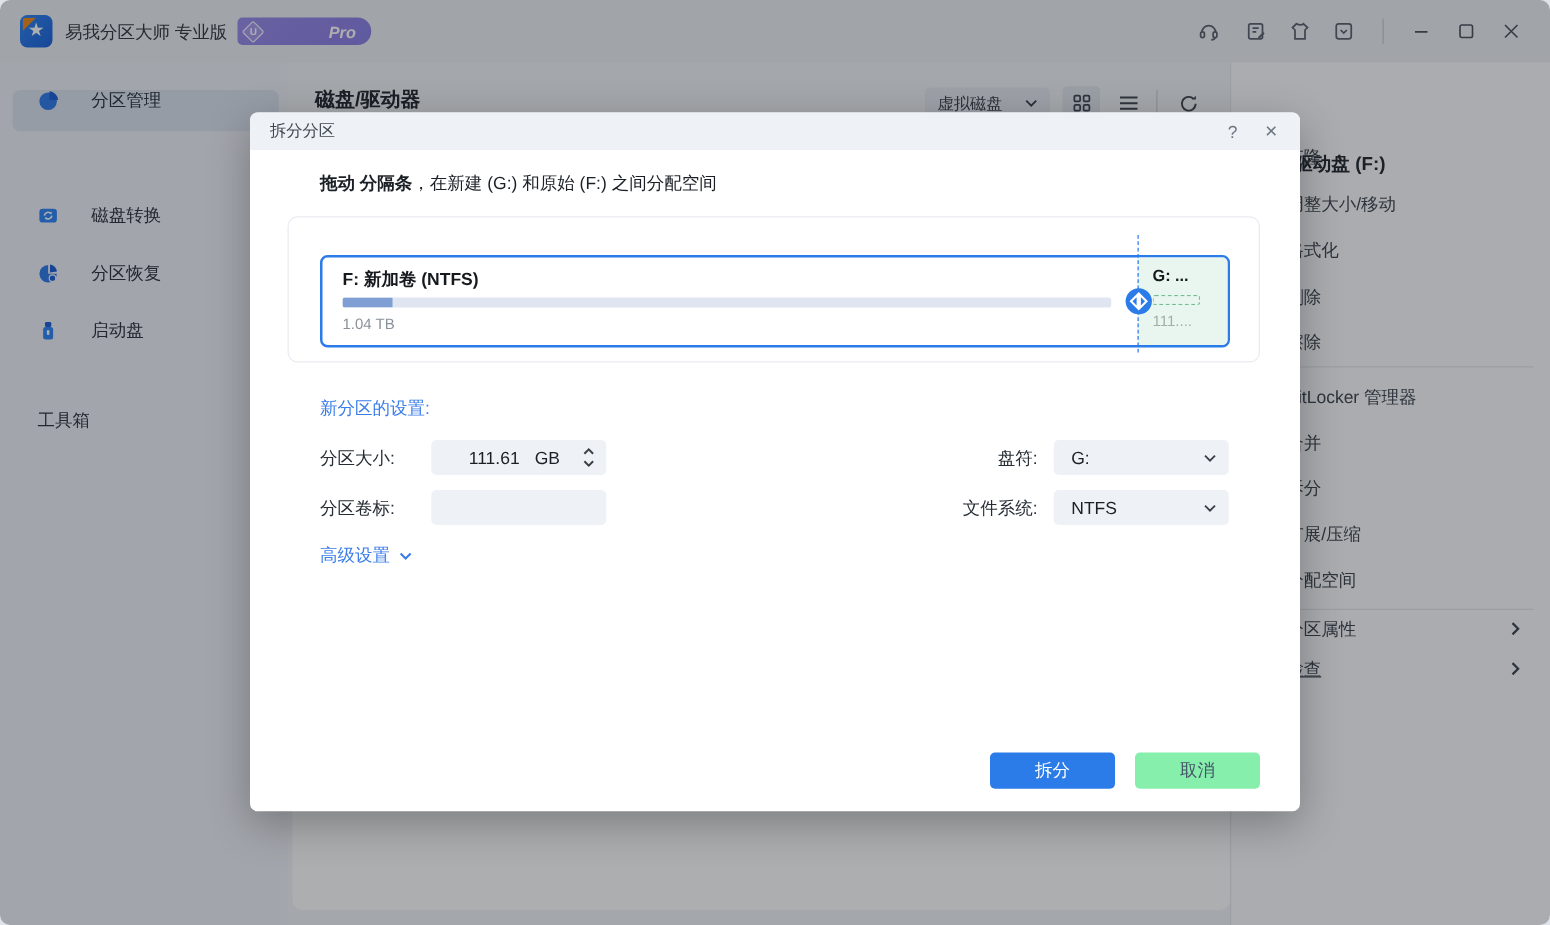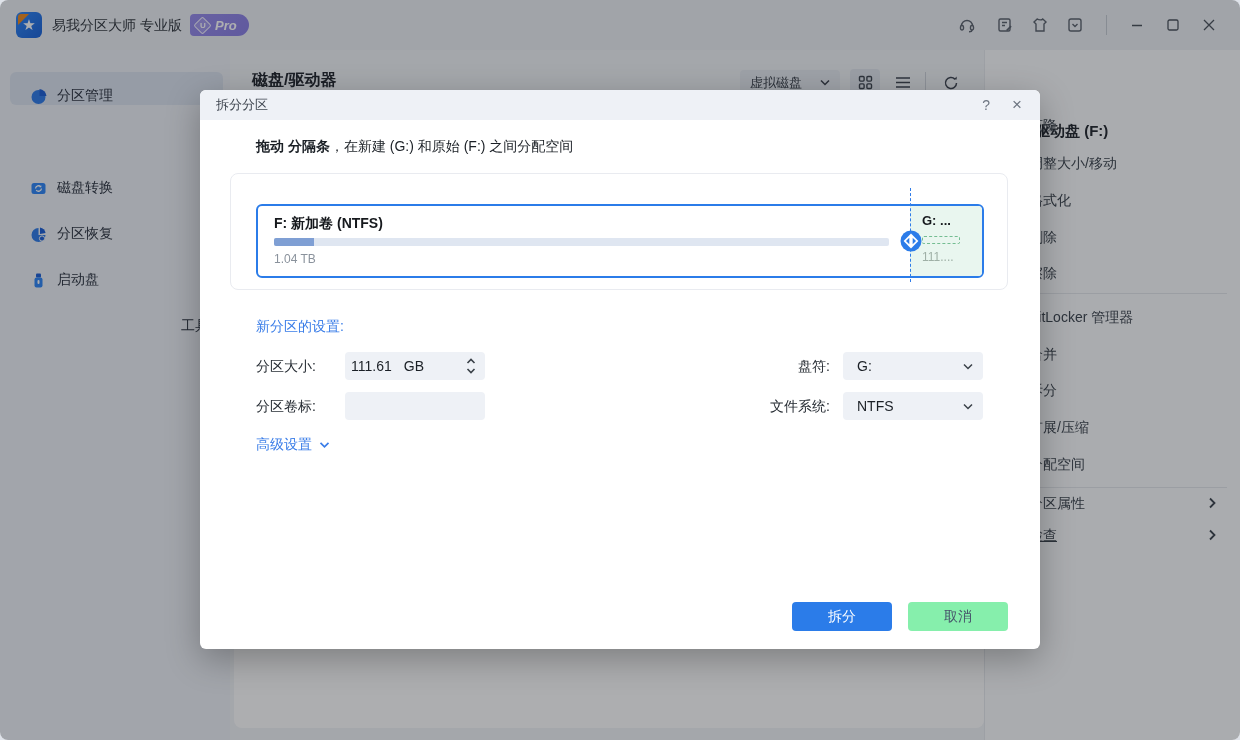--- a/index.html
+++ b/index.html
@@ -13,29 +13,29 @@
   .app-icon .wedge{position:absolute;left:2px;top:2px;width:11px;height:11px;background:#f08a1d;
     clip-path:polygon(0 0,100% 0,0 100%);border-radius:3px 0 0 0;}
   .app-icon .star{position:absolute;left:0;top:0;width:26px;height:26px;color:#fff;font-size:15px;
     line-height:26px;text-align:center;}
   .app-title{position:absolute;left:52px;top:0;height:50px;line-height:50px;font-size:14px;color:#33383f;}
   .pro-badge{position:absolute;left:190px;top:14px;height:22px;padding:0 12px 0 6px;border-radius:4px 11px 11px 4px;
     background:linear-gradient(135deg,#978ceb,#8a7fe4);display:flex;align-items:center;gap:6px;}
   .pro-badge .diamond{width:13px;height:13px;border:1.5px solid #f2f0ff;transform:rotate(45deg);
     display:flex;align-items:center;justify-content:center;background:rgba(255,255,255,.15);border-radius:2px;}
   .pro-badge .diamond span{transform:rotate(-45deg);font-size:8px;font-weight:bold;color:#fff;}
-  .pro-badge .pro-text{font-size:13px;font-style:italic;font-weight:bold;color:#fff;}
+  .pro-badge .pro-text{font-size:13px;font-style:italic;font-weight:bold;color:#fff;margin-left:48px;}
   .tb-btn{position:absolute;top:16px;width:18px;height:18px;}
   .tb-btn svg{display:block;}
   .tb-divider{position:absolute;left:1106px;top:15px;width:1px;height:20px;background:#c6cbd3;}
 
   
   .sidebar{position:absolute;left:0;top:50px;width:230px;height:690px;background:#eff2f7;}
   .side-item{position:absolute;left:10px;width:213px;height:33px;border-radius:6px;display:flex;
-    align-items:flex-end;gap:10px;padding-left:20px;cursor:pointer;}
+    align-items:flex-start;gap:26px;padding-left:20px;cursor:pointer;}
   .side-item.active{background:#dde4f0;}
   .side-item .lbl{font-size:14px;color:#2c3340;}
   .side-item svg{display:block;}
 
   
   .main-title{position:absolute;left:252px;top:70px;font-size:16px;font-weight:bold;color:#22272e;}
   .disk-dropdown{position:absolute;left:740px;top:70px;width:100px;height:25px;border-radius:4px;
     background:#e7ebf1;display:flex;align-items:center;justify-content:space-between;padding:0 10px;}
   .disk-dropdown .ddl{font-size:13px;color:#3b424c;}
   .tool-btn{position:absolute;top:69px;width:30px;height:27px;border-radius:4px;display:flex;
@@ -83,21 +83,21 @@
   .pg-sec{position:absolute;right:0;top:0;bottom:0;width:72px;background:#e9f6ef;border-radius:0 4px 4px 0;}
   .pg-label{position:absolute;left:12px;top:7px;font-size:13px;font-weight:bold;color:#16191d;}
   .pg-dash{position:absolute;left:12px;top:30px;width:38px;height:8px;border:1px dashed #74bd92;border-radius:2px;}
   .pg-size{position:absolute;left:12px;top:44px;font-size:12px;color:#9fb0a6;}
   .split-line{position:absolute;left:679px;top:14px;height:94px;width:0;border-left:1.6px dashed #2f7ce9;}
   .drag-handle{position:absolute;left:669px;top:56px;width:22px;height:22px;cursor:ew-resize;}
 
   .m-settings-title{position:absolute;left:56px;top:228px;font-size:14px;color:#3a7de8;}
   .f-label{position:absolute;height:28px;line-height:28px;font-size:14px;color:#262c33;}
   .f-box{position:absolute;width:140px;height:28px;background:#eef1f6;border-radius:4px;}
-  .size-box{display:flex;align-items:center;gap:12px;padding-left:6px;}
+  .size-box{display:flex;align-items:center;gap:12px;padding-left:30px;}
   .size-box .val,.size-box .unit{font-size:14px;color:#1b2026;}
   .stepper{position:absolute;right:8px;top:4px;width:12px;height:20px;cursor:pointer;}
   .vol-input{width:140px;height:28px;background:#eef1f6;border:none;border-radius:4px;padding:0 10px;font-size:14px;color:#1b2026;}
   .select-box{display:flex;align-items:center;justify-content:space-between;padding:0 10px 0 14px;cursor:pointer;}
   .select-box .val{font-size:14px;color:#1b2026;}
   .adv-link{position:absolute;left:56px;top:346px;display:flex;align-items:center;gap:7px;cursor:pointer;}
   .adv-link .lbl{font-size:14px;color:#3a7de8;}
   .m-footer-btn{position:absolute;top:512px;width:100px;height:29px;border:none;border-radius:4px;font-size:14px;cursor:pointer;}
   .btn-split{left:592px;background:#2b7ce9;color:#fff;}
   .btn-cancel{left:708px;background:#86efac;color:#46536a;}

